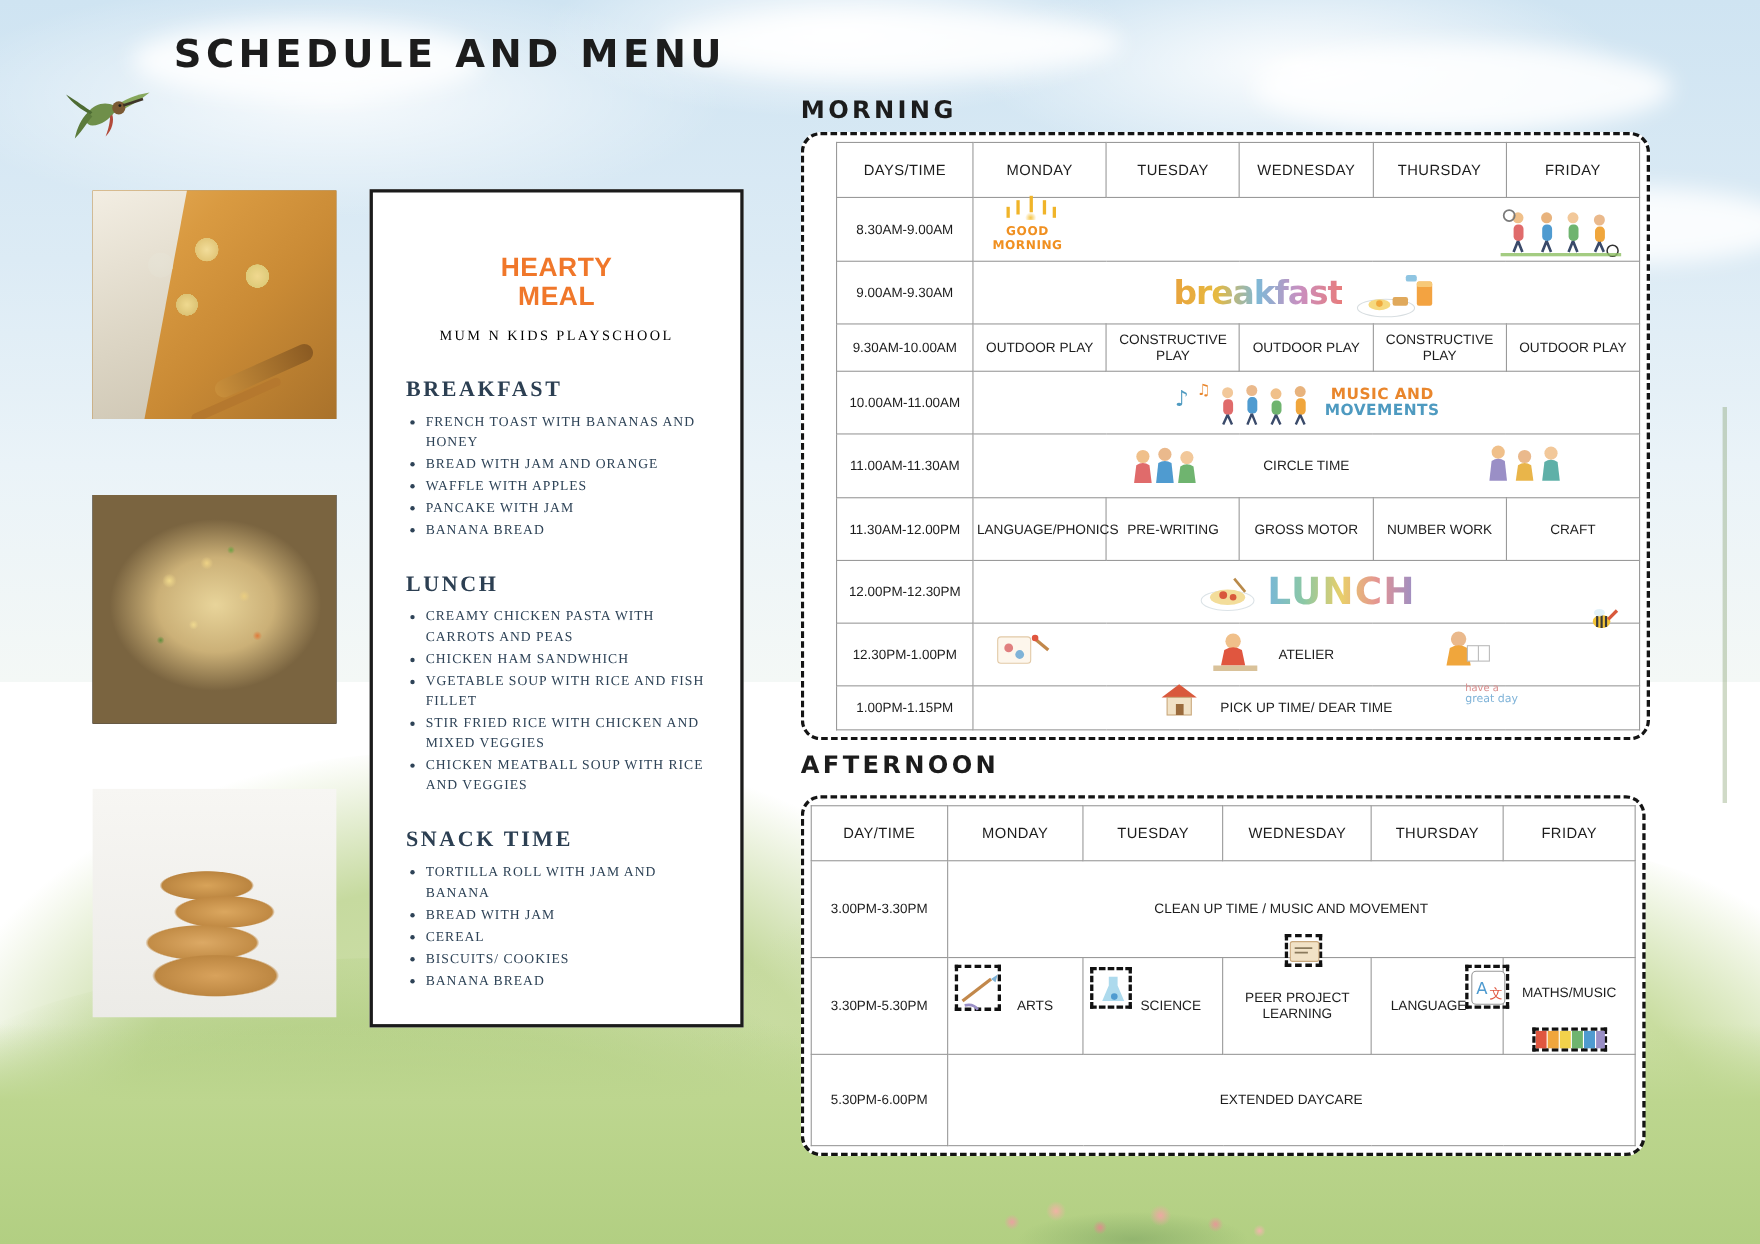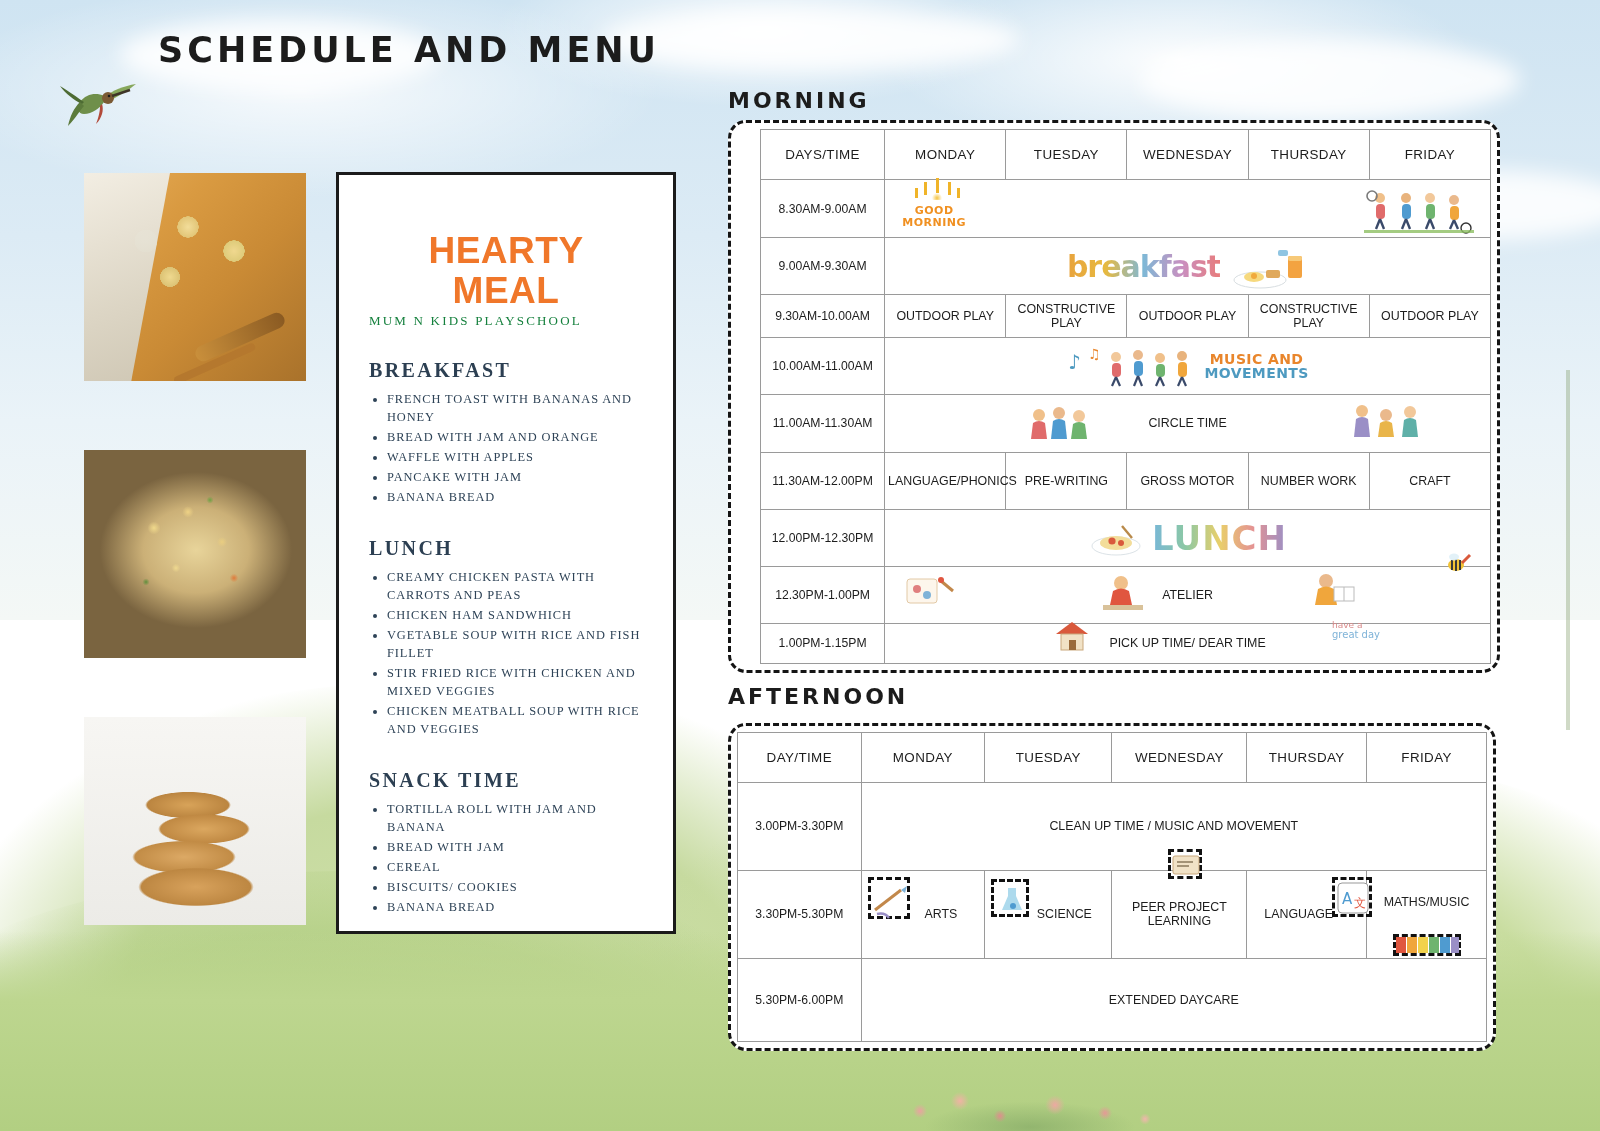--- a/index.html
+++ b/index.html
@@ -141,26 +141,26 @@
       linear-gradient(180deg,#f7f6f3,#ecebe7);
   }
 
   
   .menu-card {
     position: absolute; left: 336px; top: 172px; width: 340px; height: 762px;
     background: #ffffff; border: 3px solid #1b1b1b;
     padding: 44px 30px 0 30px;
   }
   .menu-title {
-    color: #f0772a; font-weight: 700; font-size: 37px; line-height: 1.08;
+    color: #f0772a; font-weight: 700; font-size: 24px; line-height: 1.08;
     text-align: center; letter-spacing: .5px; margin: 12px 0 0 0;
   }
   .menu-sub {
-    color: #15803d; font-size: 13px; letter-spacing: 2.2px;
-    margin-top: 2px; font-family: "Liberation Serif", serif;
+    text-align: center; color: #000000; font-size: 13px; letter-spacing: 2.2px;
+    margin-top: 14px; font-family: "Liberation Serif", serif;
   }
   .sec-head {
     margin: 30px 0 8px 0; font-size: 20px; letter-spacing: 2.4px;
     color: #2c3f52; font-weight: 700; font-family: "Liberation Serif", serif;
   }
   .menu-list { margin: 0; padding-left: 18px; }
   .menu-list li {
     font-family: "Liberation Serif", serif;
     font-size: 12.4px; letter-spacing: .9px; color: #2e4357;
     line-height: 1.46; margin-bottom: 2px; text-transform: uppercase;

